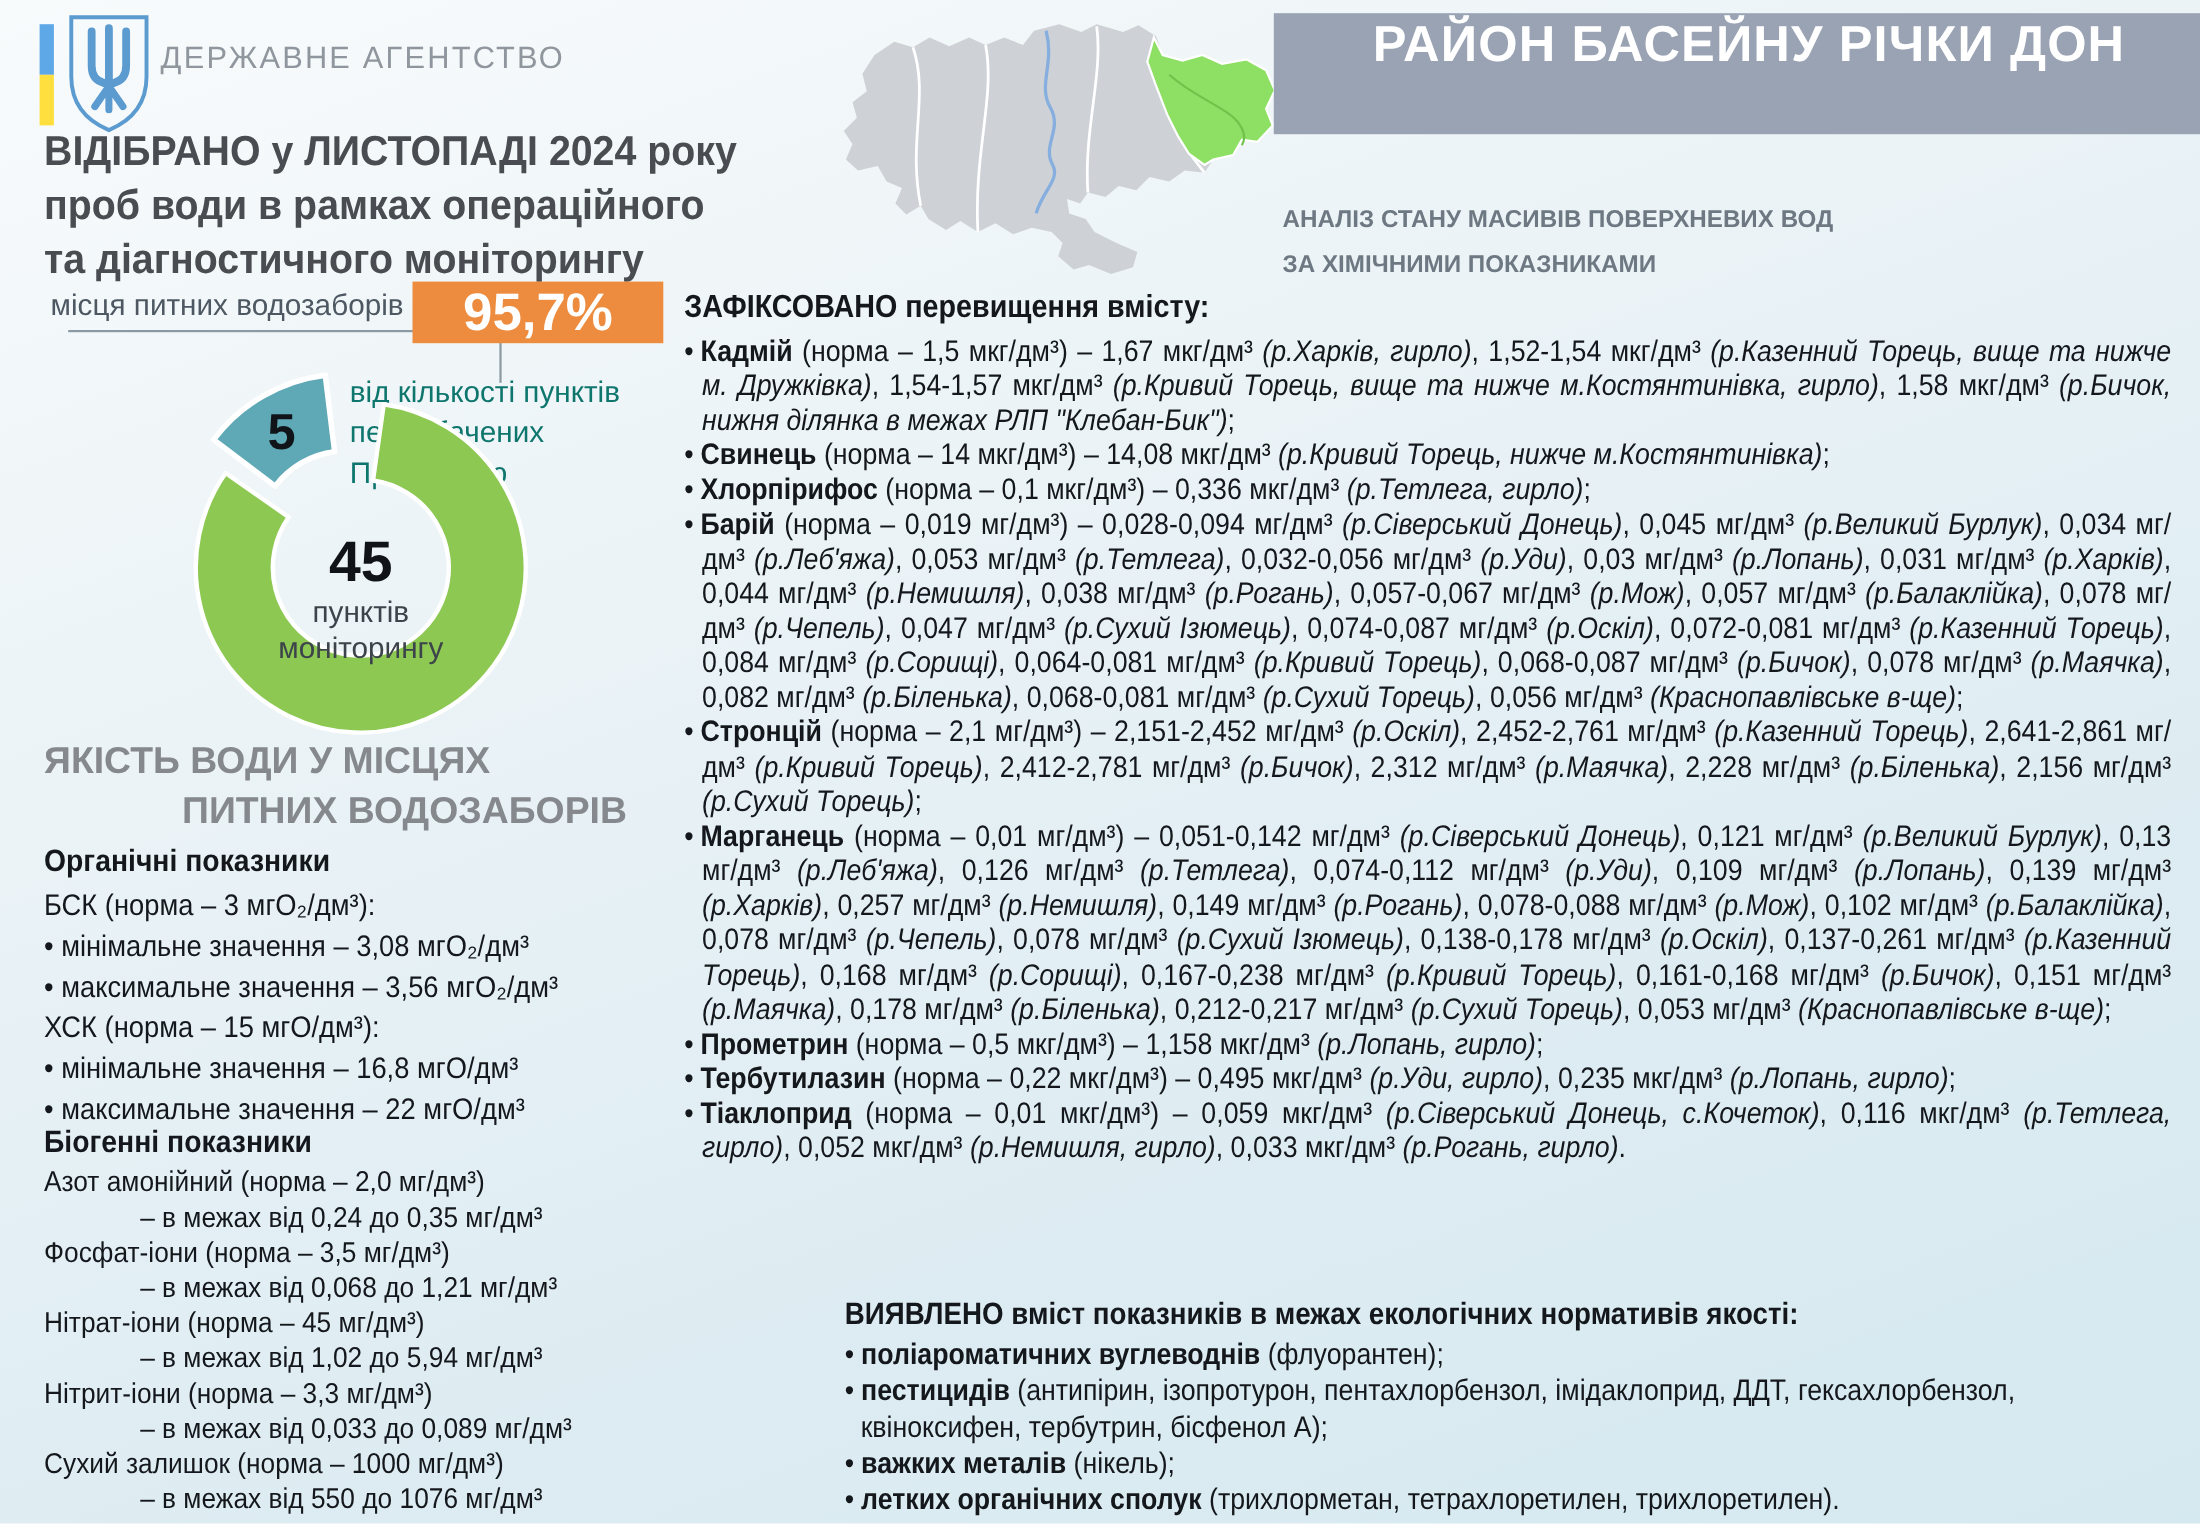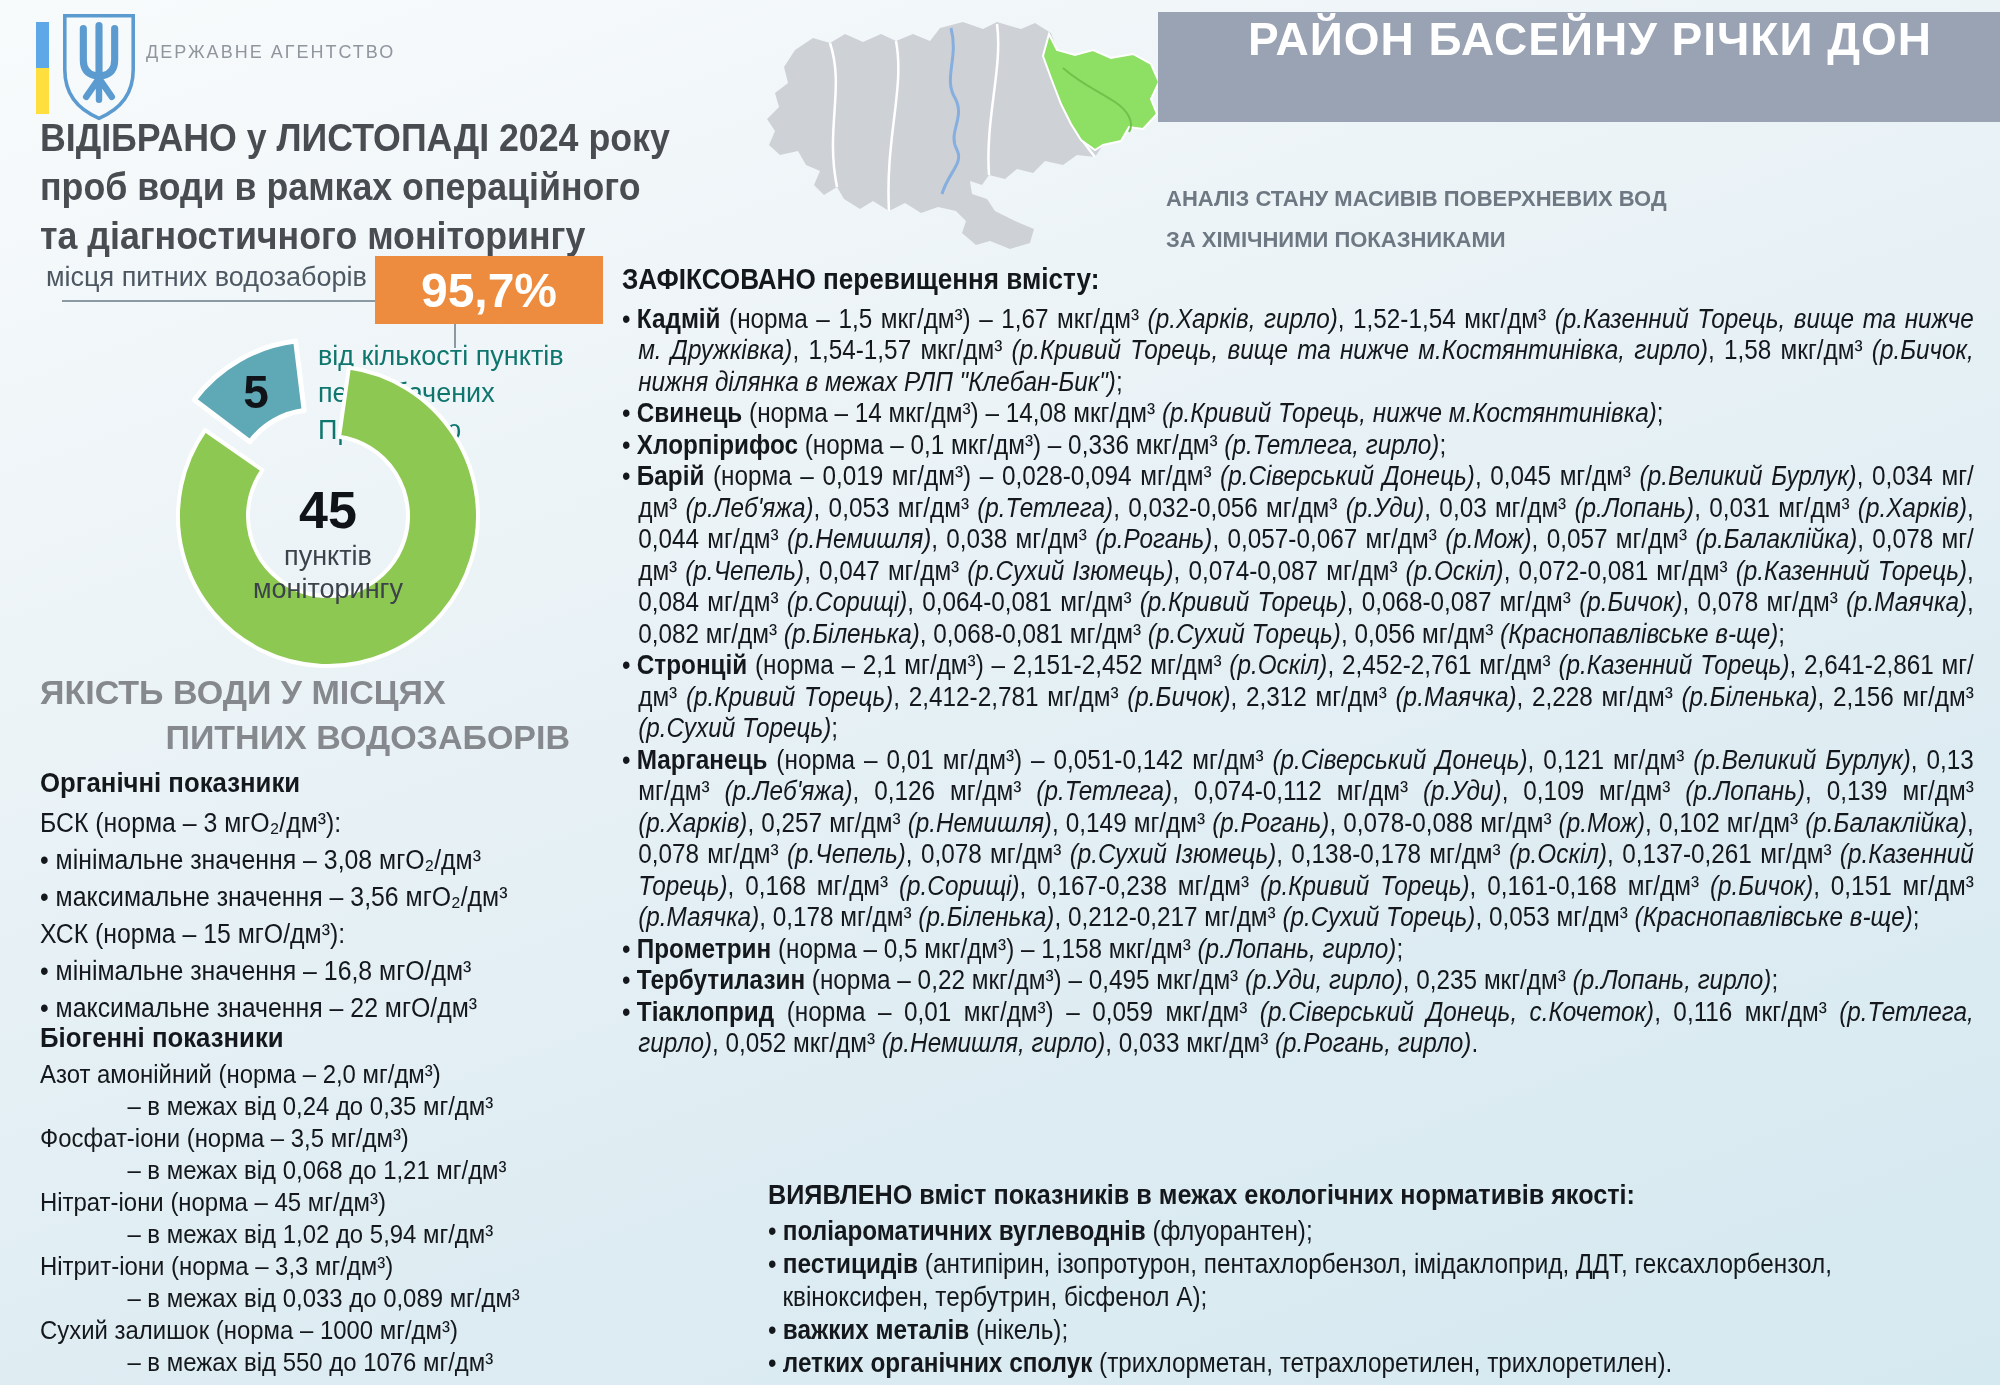--- a/index.html
+++ b/index.html
@@ -9,31 +9,31 @@
     background:linear-gradient(160deg,#f8fbfc 0%,#edf4f7 30%,#ddecf2 70%,#d5e9f0 100%);
   }
   .abs{position:absolute}
   .cond{transform-origin:0 0}
 
   
   .flagbar{left:36px;top:22px;width:13px;height:92px}
   .flagbar .b{height:46px;background:#5fa8e8}
   .flagbar .y{height:46px;background:#ffdf3e}
   .shield{left:56px;top:10px;width:86px;height:114px}
-  .agency{left:146px;top:34px;font-size:18px;line-height:37px;color:#8f969d;letter-spacing:2px}
+  .agency{left:146px;top:34px;font-size:28px;line-height:37px;color:#8f969d;letter-spacing:2px}
 
   
   .intro{left:40px;top:114px;width:700px;font-size:38px;line-height:49px;font-weight:bold;color:#494d52;transform:scaleX(.94)}
 
   
   .callout{left:46px;top:262px;font-size:27px;color:#4e5862}
   .connector{left:62px;top:300px;width:392px;height:46px;border-top:2px solid #8b99a2;border-right:2px solid #8b99a2}
 
   
-  .pbox{left:375px;top:256px;width:228px;height:68px;background:#ED8C3E;color:#fff;
+  .pbox{left:375px;top:256px;width:228px;height:56px;background:#ED8C3E;color:#fff;
         display:flex;align-items:center;justify-content:center;font-size:48px;font-weight:bold}
   .pcap{left:318px;top:338px;width:292px;text-align:left;font-size:27px;line-height:37px;color:#0f766e}
 
   
   .donut{left:148px;top:326px;width:360px;height:370px}
   .d5{font-size:46px;font-weight:bold;fill:#101418;text-anchor:middle}
   .d45{font-size:52px;font-weight:bold;fill:#101418;text-anchor:middle}
   .dlbl{font-size:27px;fill:#3c434a;text-anchor:middle}
 
   

